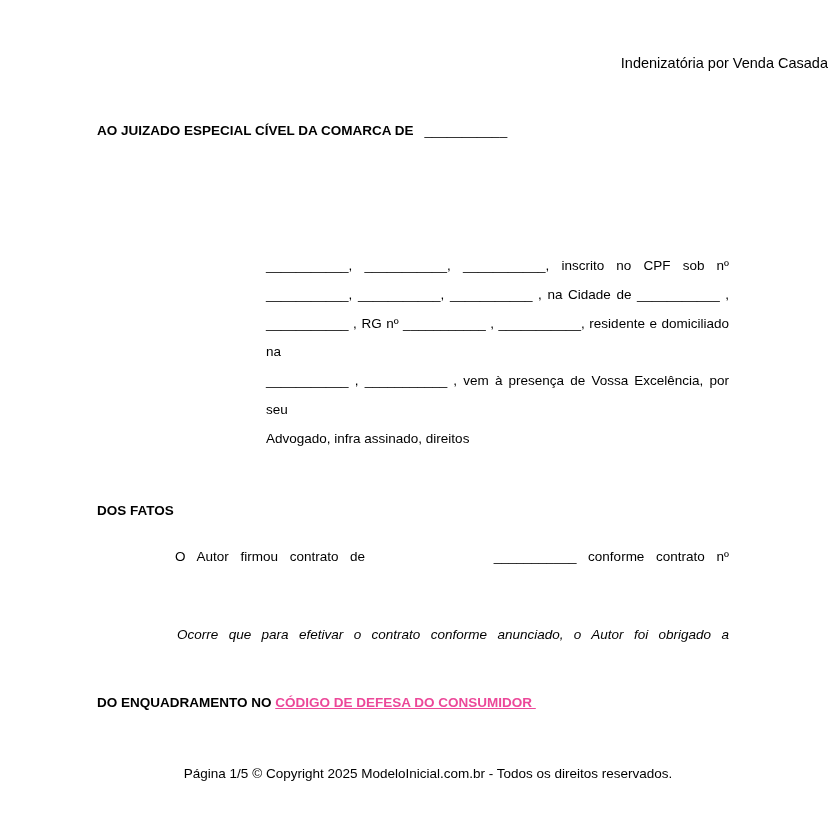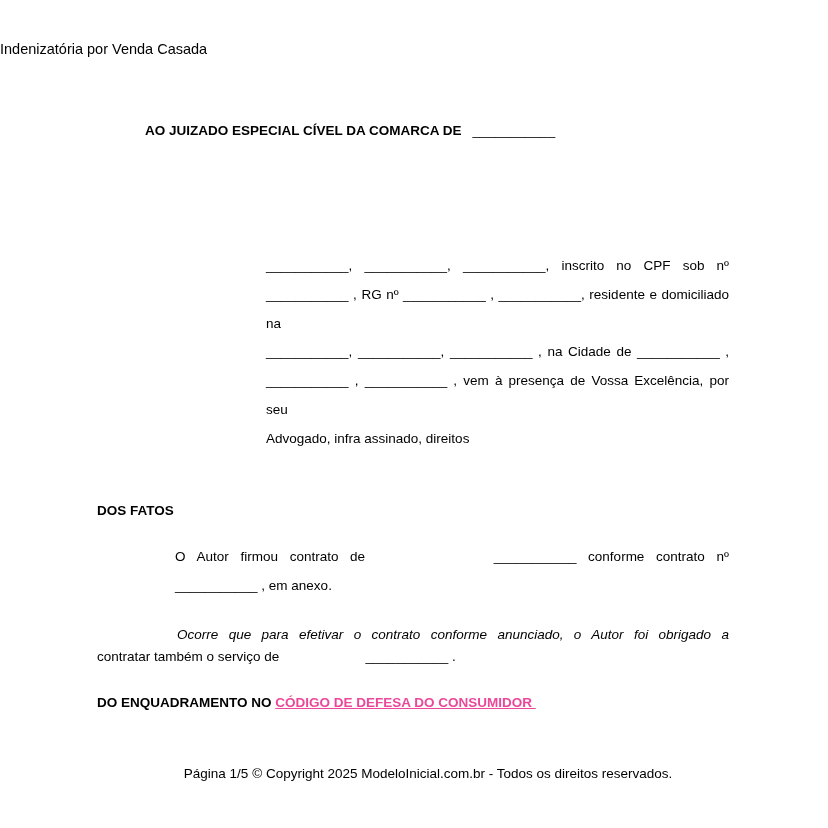--- a/index.html
+++ b/index.html
@@ -21,29 +21,28 @@
   .jline {
     text-align: justify;
     text-align-last: justify;
     text-justify: inter-word;
   }
   .lline { text-align: left; }
   .indent { text-indent: 80px; font-style: italic; }
 
   .doc-title {
     position: absolute;
-    top: 41px; left: 0; right: 0;
-    text-align: left;
+    top: 55px; left: 0; right: 0;
+    text-align: right;
     font-size: 14.5px;
   }
   .addressee {
     position: absolute;
     top: 123px; left: 97px; right: 103px;
     white-space: nowrap;
-    margin-left: 48px;
   }
   .addressee .blank {
     font-weight: 400;
     margin-left: 11px;
   }
   .qual {
     position: absolute;
     top: 252px; left: 226px; right: 99px;
     line-height: 28.8px;
     margin-left: 40px;
@@ -90,37 +89,35 @@
 <div class="page">
 
   <div class="doc-title">Indenizatória por Venda Casada</div>
 
   <div class="addressee">
     <span class="b">AO JUIZADO ESPECIAL CÍVEL DA COMARCA DE</span><span class="blank">___________</span>
   </div>
 
   <div class="qual">
     <div class="jline">___________, ___________, ___________, inscrito no CPF sob nº</div>
+    <div class="jline">___________, ___________, ___________ , na Cidade de ___________ ,</div>
     <div class="jline">___________ , RG nº ___________ , ___________, residente e domiciliado na</div>
-    <div class="jline">___________, ___________, ___________ , na Cidade de ___________ ,</div>
     <div class="jline">___________ , ___________ , vem à presença de Vossa Excelência, por seu</div>
     <div class="lline">Advogado, infra assinado, direitos</div>
   </div>
 
 
   <div class="sec-fatos b">DOS FATOS</div>
 
   <div class="p1">
     <div class="jline">O Autor firmou contrato de &nbsp;&nbsp;&nbsp;&nbsp;&nbsp;&nbsp;&nbsp;&nbsp;&nbsp;&nbsp;___________ conforme contrato nº</div>
-    <div class="lline">___________ , em anexo.</div>
   </div>
 
   <div class="p2">
     <div class="jline indent">Ocorre que para efetivar o contrato conforme anunciado, o Autor foi obrigado a</div>
-    <div class="lline">contratar também o serviço de &nbsp;&nbsp;&nbsp;&nbsp;&nbsp;&nbsp;&nbsp;&nbsp;&nbsp;&nbsp;&nbsp;&nbsp;&nbsp;&nbsp;&nbsp;&nbsp;&nbsp;&nbsp;&nbsp;&nbsp;&nbsp;&nbsp;___________ .</div>
   </div>
 
   <div class="enq">
     <span class="b">DO ENQUADRAMENTO NO </span><a class="b link">CÓDIGO DE DEFESA DO CONSUMIDOR&nbsp;</a>
   </div>
 
   <div class="footer">
     <span class="page-indicator">Página 1/5</span><span>© Copyright 2025 ModeloInicial.com.br - Todos os direitos reservados.</span>
   </div>
 

